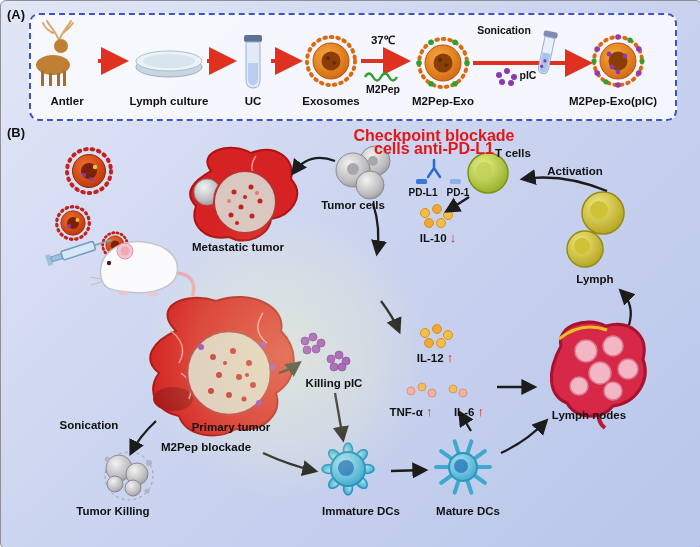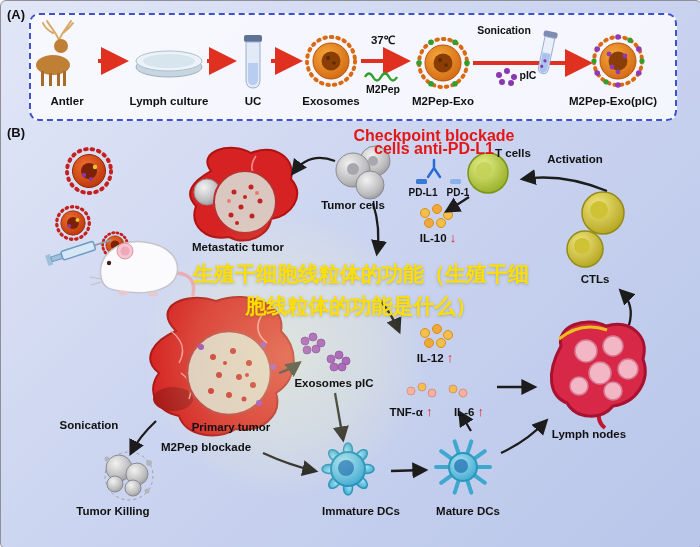--- a/index.html
+++ b/index.html
@@ -407,45 +407,44 @@
   <div class="lbl ann" style="left:382px;top:82px">M2Pep</div>
   <div class="lbl ann" style="left:503px;top:23px">Sonication</div>
   <div class="lbl ann" style="left:527px;top:68px">pIC</div>
 
   <div class="lbl redtxt" style="left:433px;top:126px">Checkpoint blockade</div>
   <div class="lbl redtxt" style="left:433px;top:139px">cells anti-PD-L1</div>
   <div class="lbl" style="left:512px;top:146px">T cells</div>
   <div class="lbl" style="left:352px;top:198px">Tumor cells</div>
   <div class="lbl tiny" style="left:422px;top:186px">PD-L1</div>
   <div class="lbl tiny" style="left:457px;top:186px">PD-1</div>
-  <div class="lbl" style="left:574px;top:152px">Activation</div>
+  <div class="lbl" style="left:574px;top:164px">Activation</div>
   <div class="lbl" style="left:237px;top:240px">Metastatic tumor</div>
-  <div class="lbl" style="left:594px;top:272px">CTLs</div>
+  <div class="lbl" style="left:594px;top:272px">Lymph</div>
 
   <div class="lbl" style="left:437px;top:230px">
     <span>IL-10</span>
     <span class="darr">↓</span>
   </div>
   <div class="lbl" style="left:434px;top:350px">
     <span>IL-12</span>
     <span class="uarr">↑</span>
   </div>
   <div class="lbl" style="left:410px;top:404px">
     <span>TNF-α</span>
     <span class="uarr">↑</span>
   </div>
   <div class="lbl" style="left:468px;top:404px">
     <span>IL-6</span>
     <span class="uarr">↑</span>
   </div>
 
-  <div class="lbl" style="left:333px;top:376px">Exosomes pIC</div>
-  <div class="lbl" style="left:588px;top:427px">Lymph nodes</div>
+  <div class="lbl" style="left:333px;top:376px">Killing pIC</div>
+  <div class="lbl" style="left:588px;top:408px">Lymph nodes</div>
   <div class="lbl" style="left:88px;top:418px">Sonication</div>
   <div class="lbl" style="left:230px;top:420px">Primary tumor</div>
   <div class="lbl" style="left:205px;top:440px">M2Pep blockade</div>
   <div class="lbl" style="left:112px;top:504px">Tumor Killing</div>
   <div class="lbl" style="left:360px;top:504px">Immature DCs</div>
   <div class="lbl" style="left:467px;top:504px">Mature DCs</div>
 
   <div class="glow"></div>
-  <div class="watermark">生殖干细胞线粒体的功能（生殖干细胞线粒体的功能是什么）</div>
 </div>
 
 </body></html>

